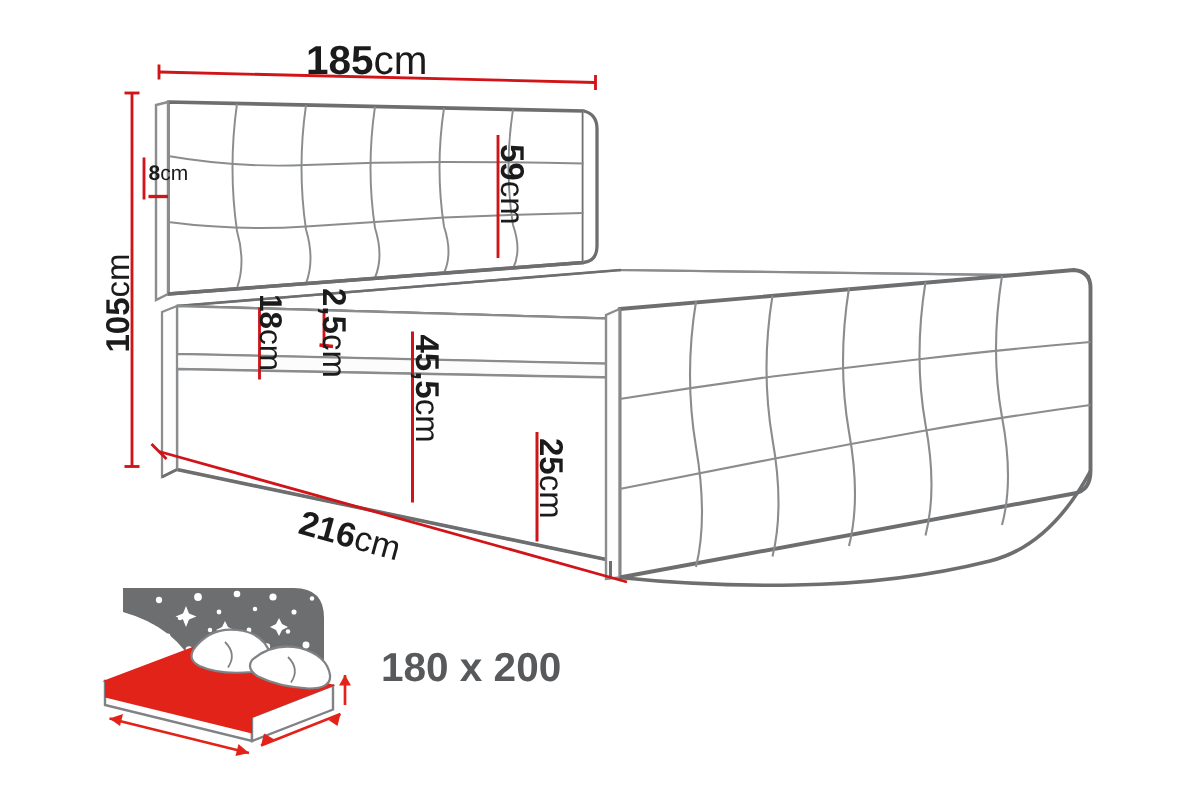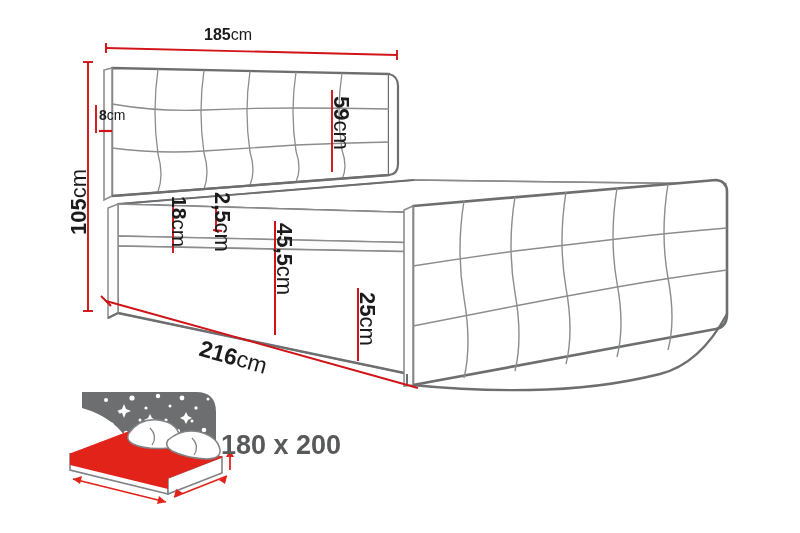--- a/index.html
+++ b/index.html
@@ -169,21 +169,21 @@
         <path d="M358 288 L358 361" stroke-width="2"></path>
       </g>
 
       <g>
         <path d="M106 301 L418 388" stroke-width="1.9"></path>
         <path d="M101 296 L111 306" stroke-width="1.9"></path>
       </g>
     </g>
   </svg>
 
-  <div class="dimlabel" style="left:204px; top:27px; font-size:16px;">
+  <div class="dimlabel" style="left:204px; top:27px; font-size:27px;">
     <span class="num">185</span><span class="unit">cm</span>
   </div>
 
   <div class="dimlabel" style="left:99px; top:108px; font-size:14px;">
     <span class="num">8</span><span class="unit">cm</span>
   </div>
 
   <div class="dimlabel rot" style="left:68px; top:235px; font-size:22px; transform:rotate(-90deg);">
     <span class="num">105</span><span class="unit">cm</span>
   </div>
@@ -268,15 +268,15 @@
         <path d="M166 502 L157 504 L159 496 Z" stroke="none"></path>
         <path d="M174 497 L227 476" fill="none"></path>
         <path d="M174 497 L176 489 L183 493 Z" stroke="none"></path>
         <path d="M227 476 L225 484 L219 480 Z" stroke="none"></path>
         <path d="M230 450 L230 470" fill="none"></path>
         <path d="M230 450 L226 457 L234 457 Z" stroke="none"></path>
       </g>
     </g>
   </svg>
 
-  <div id="size-text" style="left:221px; top:430px; font-size:27px;text-align:right;">180 x 200</div>
+  <div id="size-text" style="left:254px; top:430px; font-size:27px;text-align:right;">180 x 200</div>
 
 </div>
 
 </body></html>

